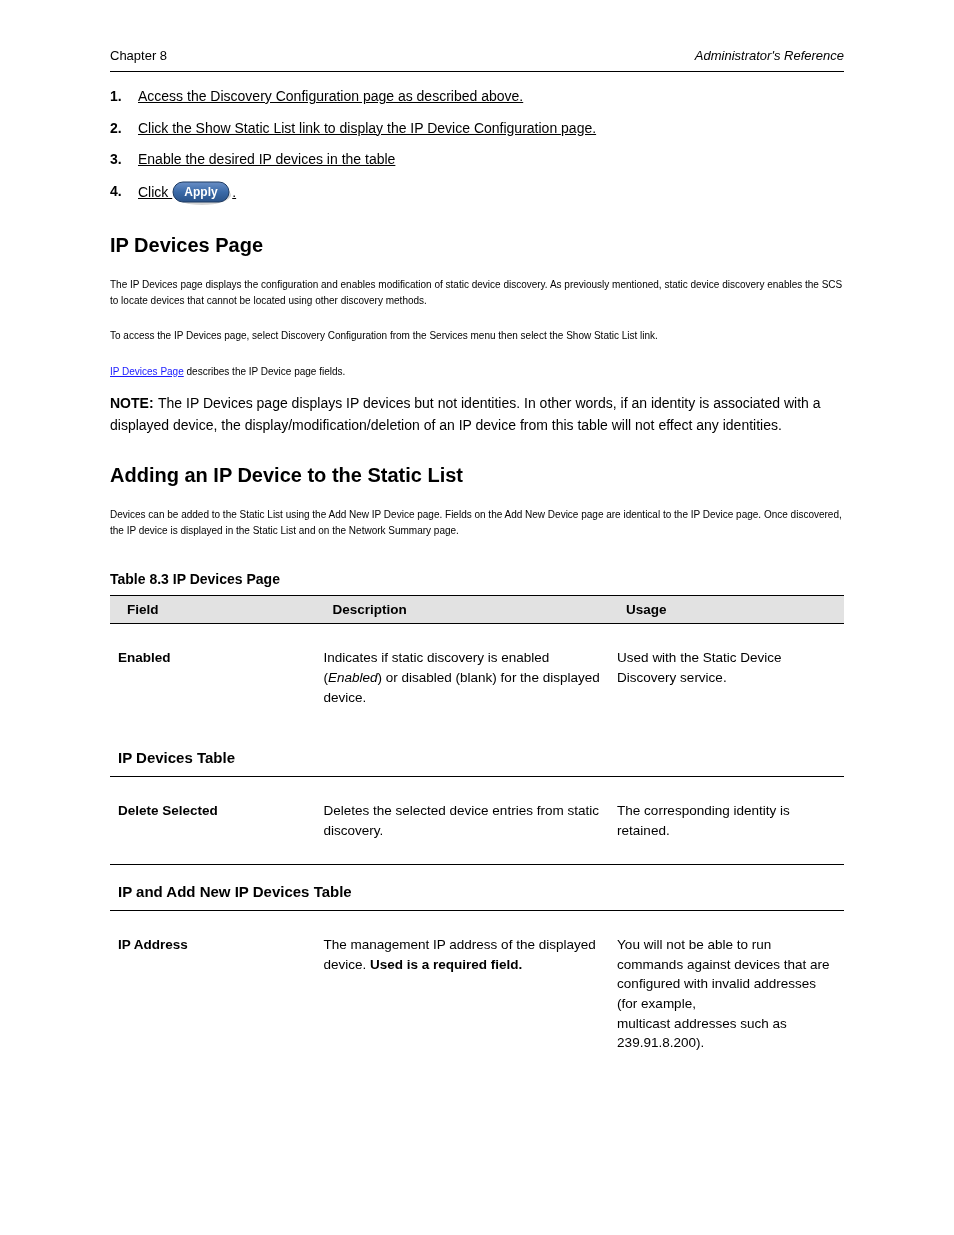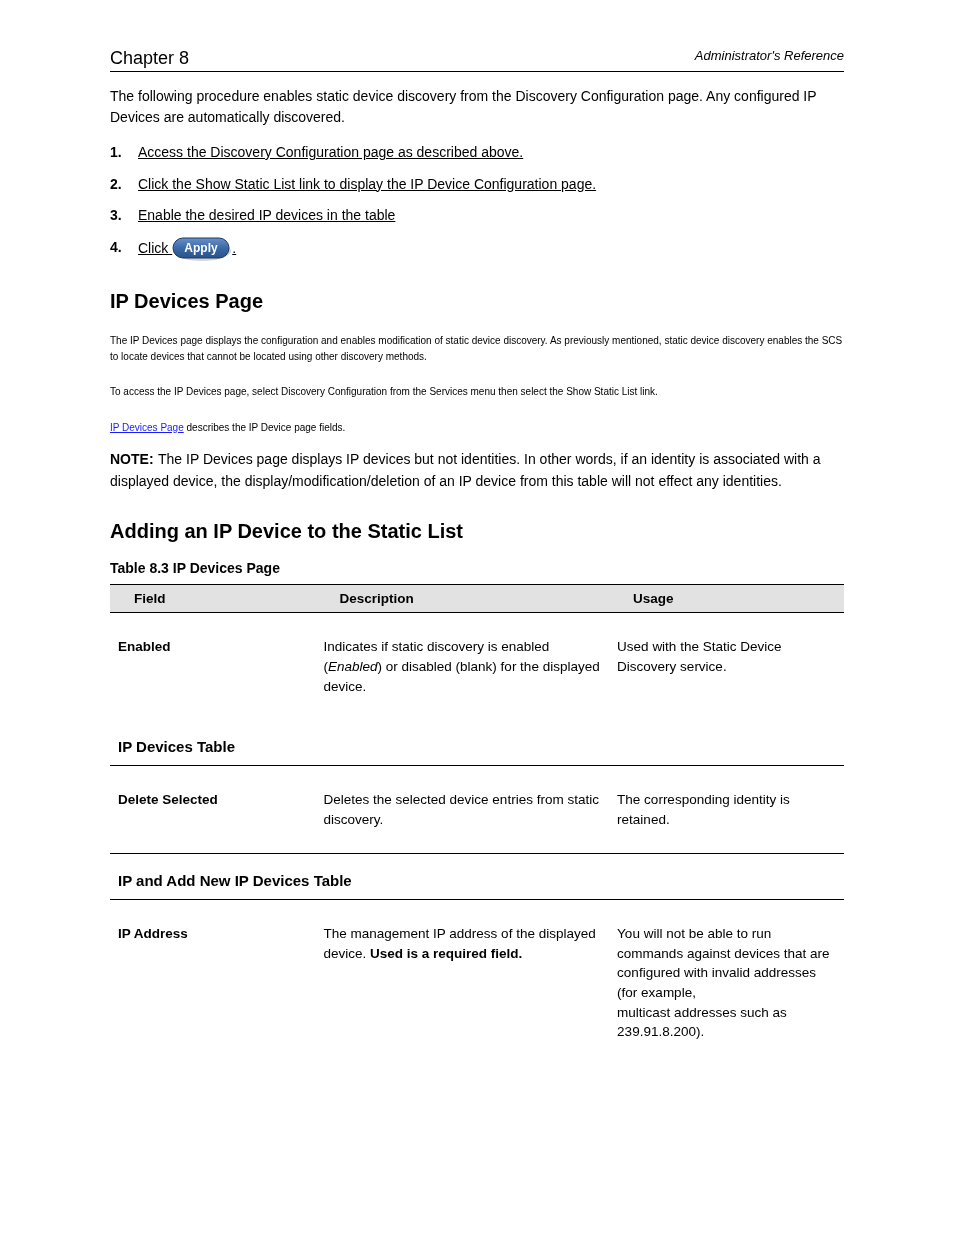--- a/index.html
+++ b/index.html
@@ -17,21 +17,21 @@
   .header-row {
     position: relative;
     height: 24px;
     border-bottom: 1.5px solid #000;
     margin-bottom: 14px;
   }
   .header-left {
     position: absolute;
     left: 0;
     top: 0;
-    font-size: 18px;
+    font-size: 13px;
   }
   .header-right {
     position: absolute;
     right: 0;
     top: 0;
     font-size: 13px;
     font-style: italic;
   }
   .intro {
     font-size: 14px;
@@ -85,35 +85,35 @@
     text-align: right;
   }
   .note-text {
     font-size: 14px;
     line-height: 1.55;
     display: inline;
   }
   .table-title {
     font-size: 14px;
     font-weight: bold;
-    margin-top: 17px;
+    margin-top: 33px;
     margin-bottom: 8px;
   }
   table.fields {
     width: 100%;
     border-collapse: collapse;
     font-size: 13.5px;
   }
   table.fields thead th {
     background: #e2e2e2;
     border-top: 1.5px solid #000;
     border-bottom: 1.5px solid #000;
     text-align: left;
     font-weight: bold;
-    padding: 6px 24px;
+    padding: 6px 17px;
   }
   table.fields thead th:first-child { width: 28%; }
   table.fields thead th:nth-child(2) { width: 40%; }
   table.fields thead th:nth-child(3) { width: 32%; }
   table.fields tbody tr.section td {
     font-size: 15px;
     font-weight: bold;
     padding: 18px 8px 10px 8px;
     border-bottom: 1.5px solid #000;
   }
@@ -131,21 +131,20 @@
 </head>
 <body>
 
 <div class="page">
 
   <div class="header-row">
     <div class="header-left">Chapter 8</div>
     <div class="header-right">Administrator's Reference</div>
   </div>
 
-  <div class="intro">The following procedure enables static device discovery from the Discovery Configuration page. Any configured IP Devices are automatically discovered.</div>
 
   <ol class="ordered">
     <li>
       <span class="num">1.</span>
       <span class="body">Access the Discovery Configuration page as described above.</span>
     </li>
     <li>
       <span class="num">2.</span>
       <span class="body">Click the Show Static List link to display the IP Device Configuration page.</span>
     </li>
@@ -184,20 +183,21 @@
     <a class="link">IP Devices Page</a><span> describes the IP Device page fields.</span>
   </div>
 
   <div class="note-row">
     <span class="note-label">NOTE:</span>
     <span class="note-text">The IP Devices page displays IP devices but not identities. In other words, if an identity is associated with a displayed device, the display/modification/deletion of an IP device from this table will not effect any identities.</span>
   </div>
 
   <div class="h2">Adding an IP Device to the Static List</div>
 
+  <div class="para">Devices can be added to the Static List using the Add New IP Device page. Fields on the Add New Device page are identical to the IP Device page. Once discovered, the IP device is displayed in the Static List and on the Network Summary page.</div>
 
   <div class="table-title">Table 8.3   IP Devices Page</div>
 
   <table class="fields">
     <thead>
       <tr>
         <th>Field</th>
         <th>Description</th>
         <th>Usage</th>
       </tr>

